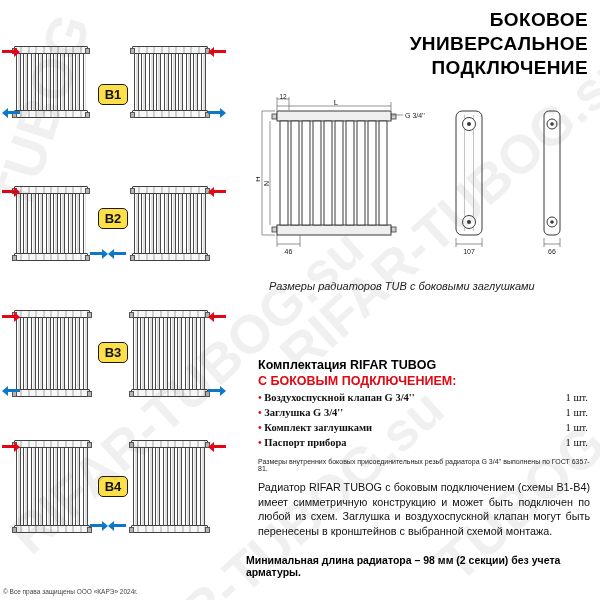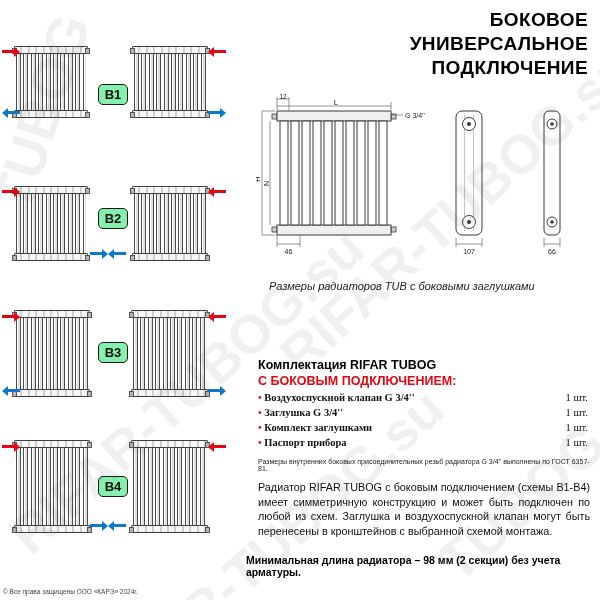--- a/index.html
+++ b/index.html
@@ -26,21 +26,21 @@
            background:repeating-linear-gradient(90deg,#f7f7f7 0 5.4px,#cfcfcf 5.4px 7.4px);}
   .rad-bar::before,.rad-bar::after{content:"";position:absolute;top:1px;width:3px;height:4px;
            background:#b5b5b5;border:0.5px solid #555;}
   .rad-bar::before{left:-3px;}
   .rad-bar::after{right:-3px;}
   .rad-tubes{flex:1;margin:0 2px;
            background:repeating-linear-gradient(90deg,#4a4a4a 0 1px,#ffffff 1px 2px,
                       #e0e0e0 2px 4px,#4a4a4a 4px 5px,transparent 5px 7.4px);}
 
   .scheme-label{position:absolute;width:30px;height:21px;border:1.6px solid #1a1a1a;border-radius:5px;
-           background:#86efac;display:flex;align-items:center;justify-content:center;
+           background:#fde047;display:flex;align-items:center;justify-content:center;
            font-size:13px;font-weight:700;z-index:3;}
 
   .arrow{position:absolute;width:12px;height:3px;background:currentColor;z-index:3;}
   .arrow.right::after{content:"";position:absolute;left:100%;top:-3.5px;width:0;height:0;
            border-left:6px solid currentColor;border-top:5px solid transparent;border-bottom:5px solid transparent;}
   .arrow.left::before{content:"";position:absolute;right:100%;top:-3.5px;width:0;height:0;
            border-right:6px solid currentColor;border-top:5px solid transparent;border-bottom:5px solid transparent;}
   .red{color:#e30613;}
   .blue{color:#0b79c7;}
 

